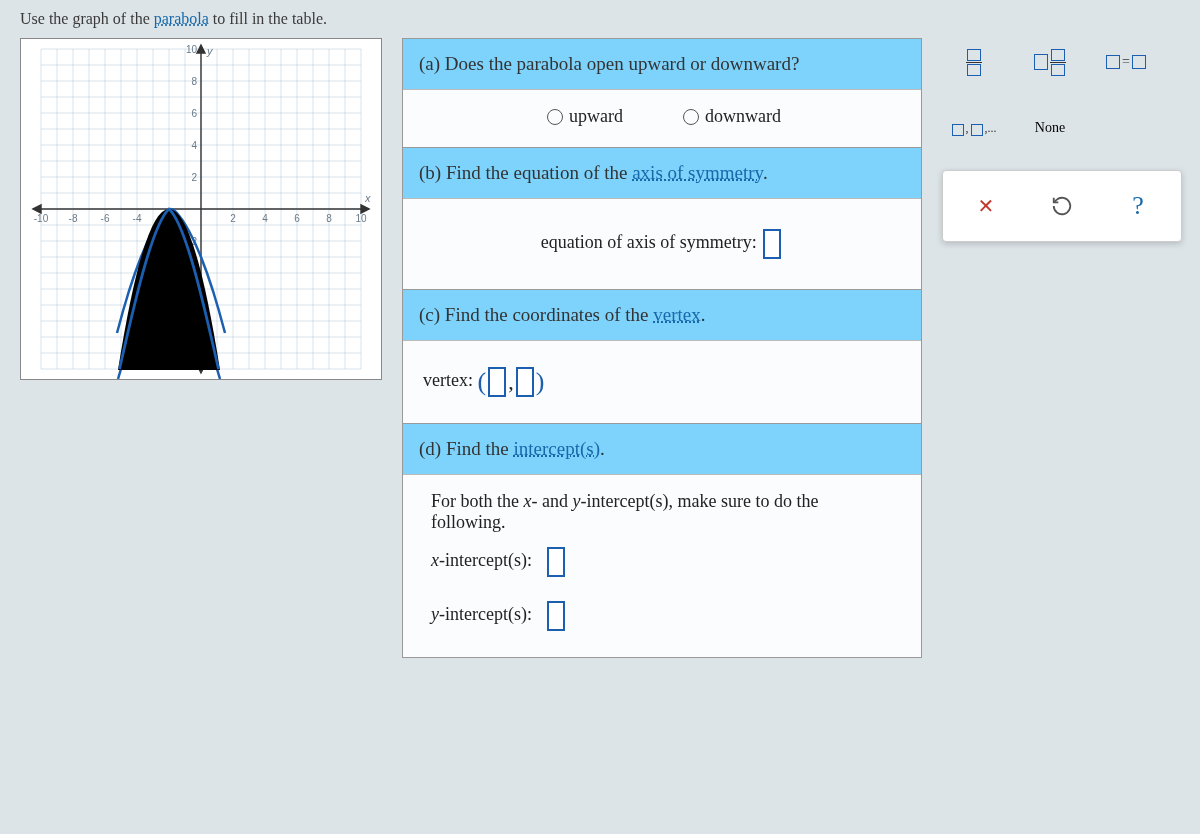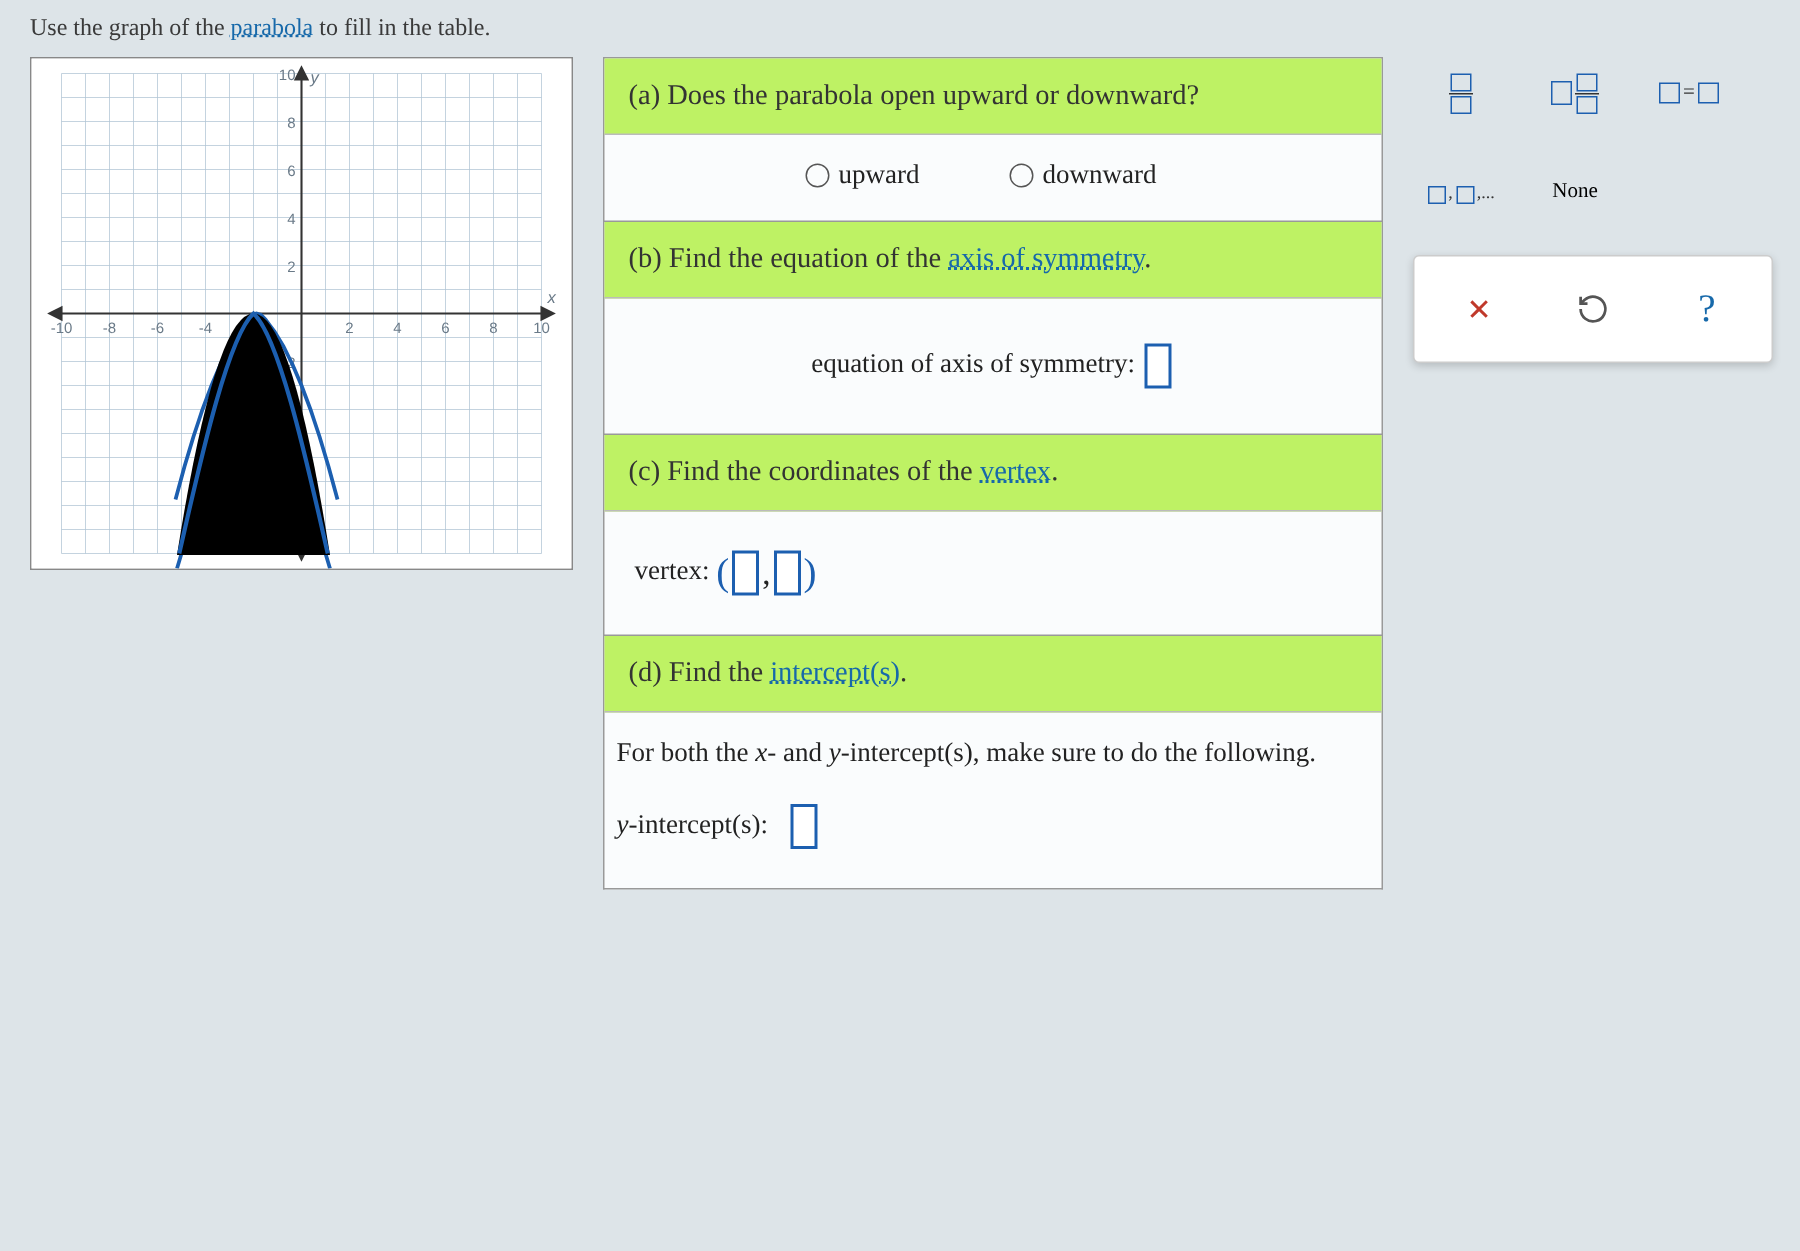--- a/index.html
+++ b/index.html
@@ -40,27 +40,27 @@
   flex: 0 0 auto;
 }
 .q-section {
   border: 1px solid #999;
   background: #fafcfd;
   margin-bottom: 0;
 }
 .q-section + .q-section { border-top: none; }
 .q-header {
   padding: 14px 16px;
-  background: #bef264;
+  background: #7dd3fc;
   border-bottom: 1px solid #bbb;
   font-size: 19px;
   color: #333;
 }
 .q-body {
-  padding: 16px 24px 20px 8px;
+  padding: 16px 24px 20px 28px;
   font-size: 18px;
 }
 .radio-row {
   display: flex;
   gap: 60px;
   justify-content: center;
 }
 .radio-opt {
   display: flex;
   align-items: center;
@@ -311,20 +311,24 @@
       </div>
 
       <div class="q-section">
         <div class="q-header">
           <span>(d) Find the </span><span class="link-text">intercept(s)</span><span>.</span>
         </div>
         <div class="q-body">
           <div>
             <span>For both the </span><i>x</i>- and <i>y</i><span>-intercept(s), make sure to do the following.</span>
           </div>
+          <div style="margin:14px 0;">
+            <i>x</i><span>-intercept(s):</span>&nbsp;&nbsp;
+            <span class="input-box"></span>
+          </div>
           <div style="margin:24px 0 6px 0;">
             <i>y</i><span>-intercept(s):</span>&nbsp;&nbsp;
             <span class="input-box"></span>
           </div>
         </div>
       </div>
 
     </div>
 
     <div class="toolbar-col">

